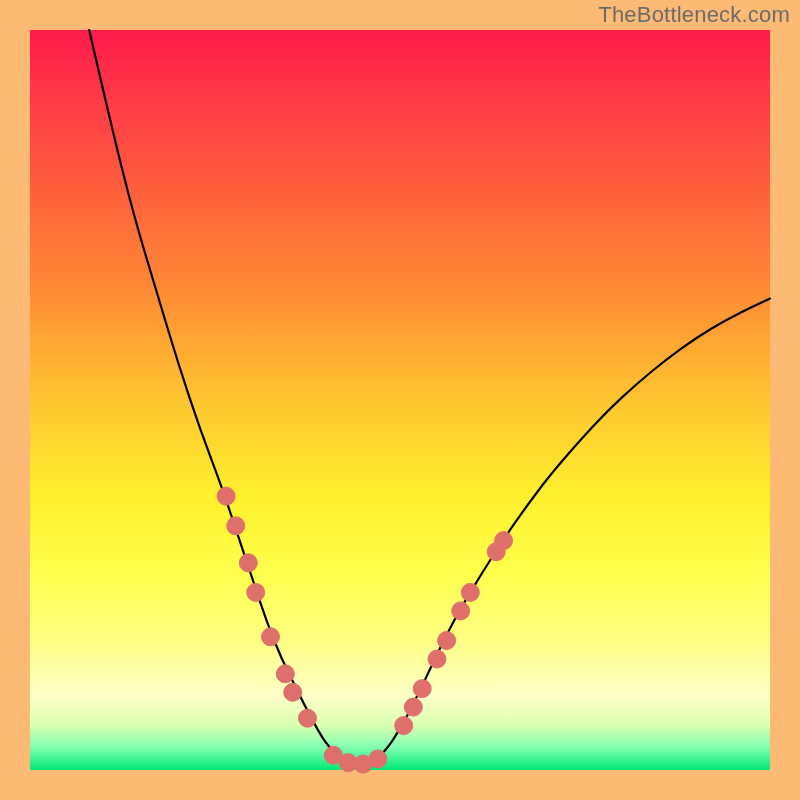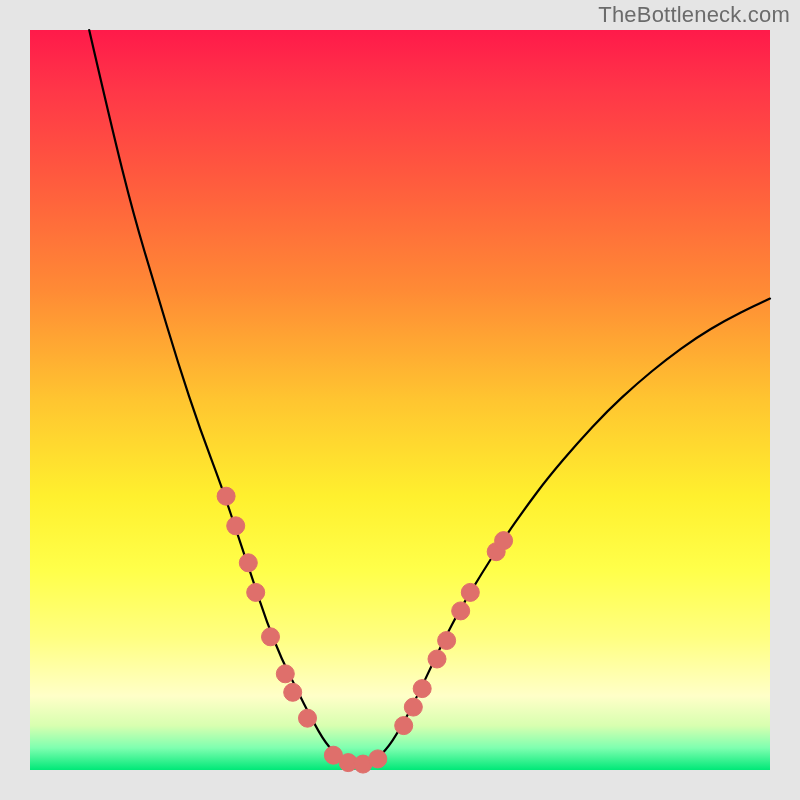--- a/index.html
+++ b/index.html
@@ -10,21 +10,21 @@
     overflow: hidden;
     background: #000;
     font-family: Arial, Helvetica, sans-serif;
   }
   .frame {
     position: absolute;
     top: 0;
     left: 0;
     width: 800px;
     height: 800px;
-    background: #e5e5e5;
+    background: #fdba74;
   }
   .plot-area {
     position: absolute;
     top: 30px;
     left: 30px;
     width: 740px;
     height: 740px;
     
     background: linear-gradient(to bottom,
       #ff1a4a 0%,

